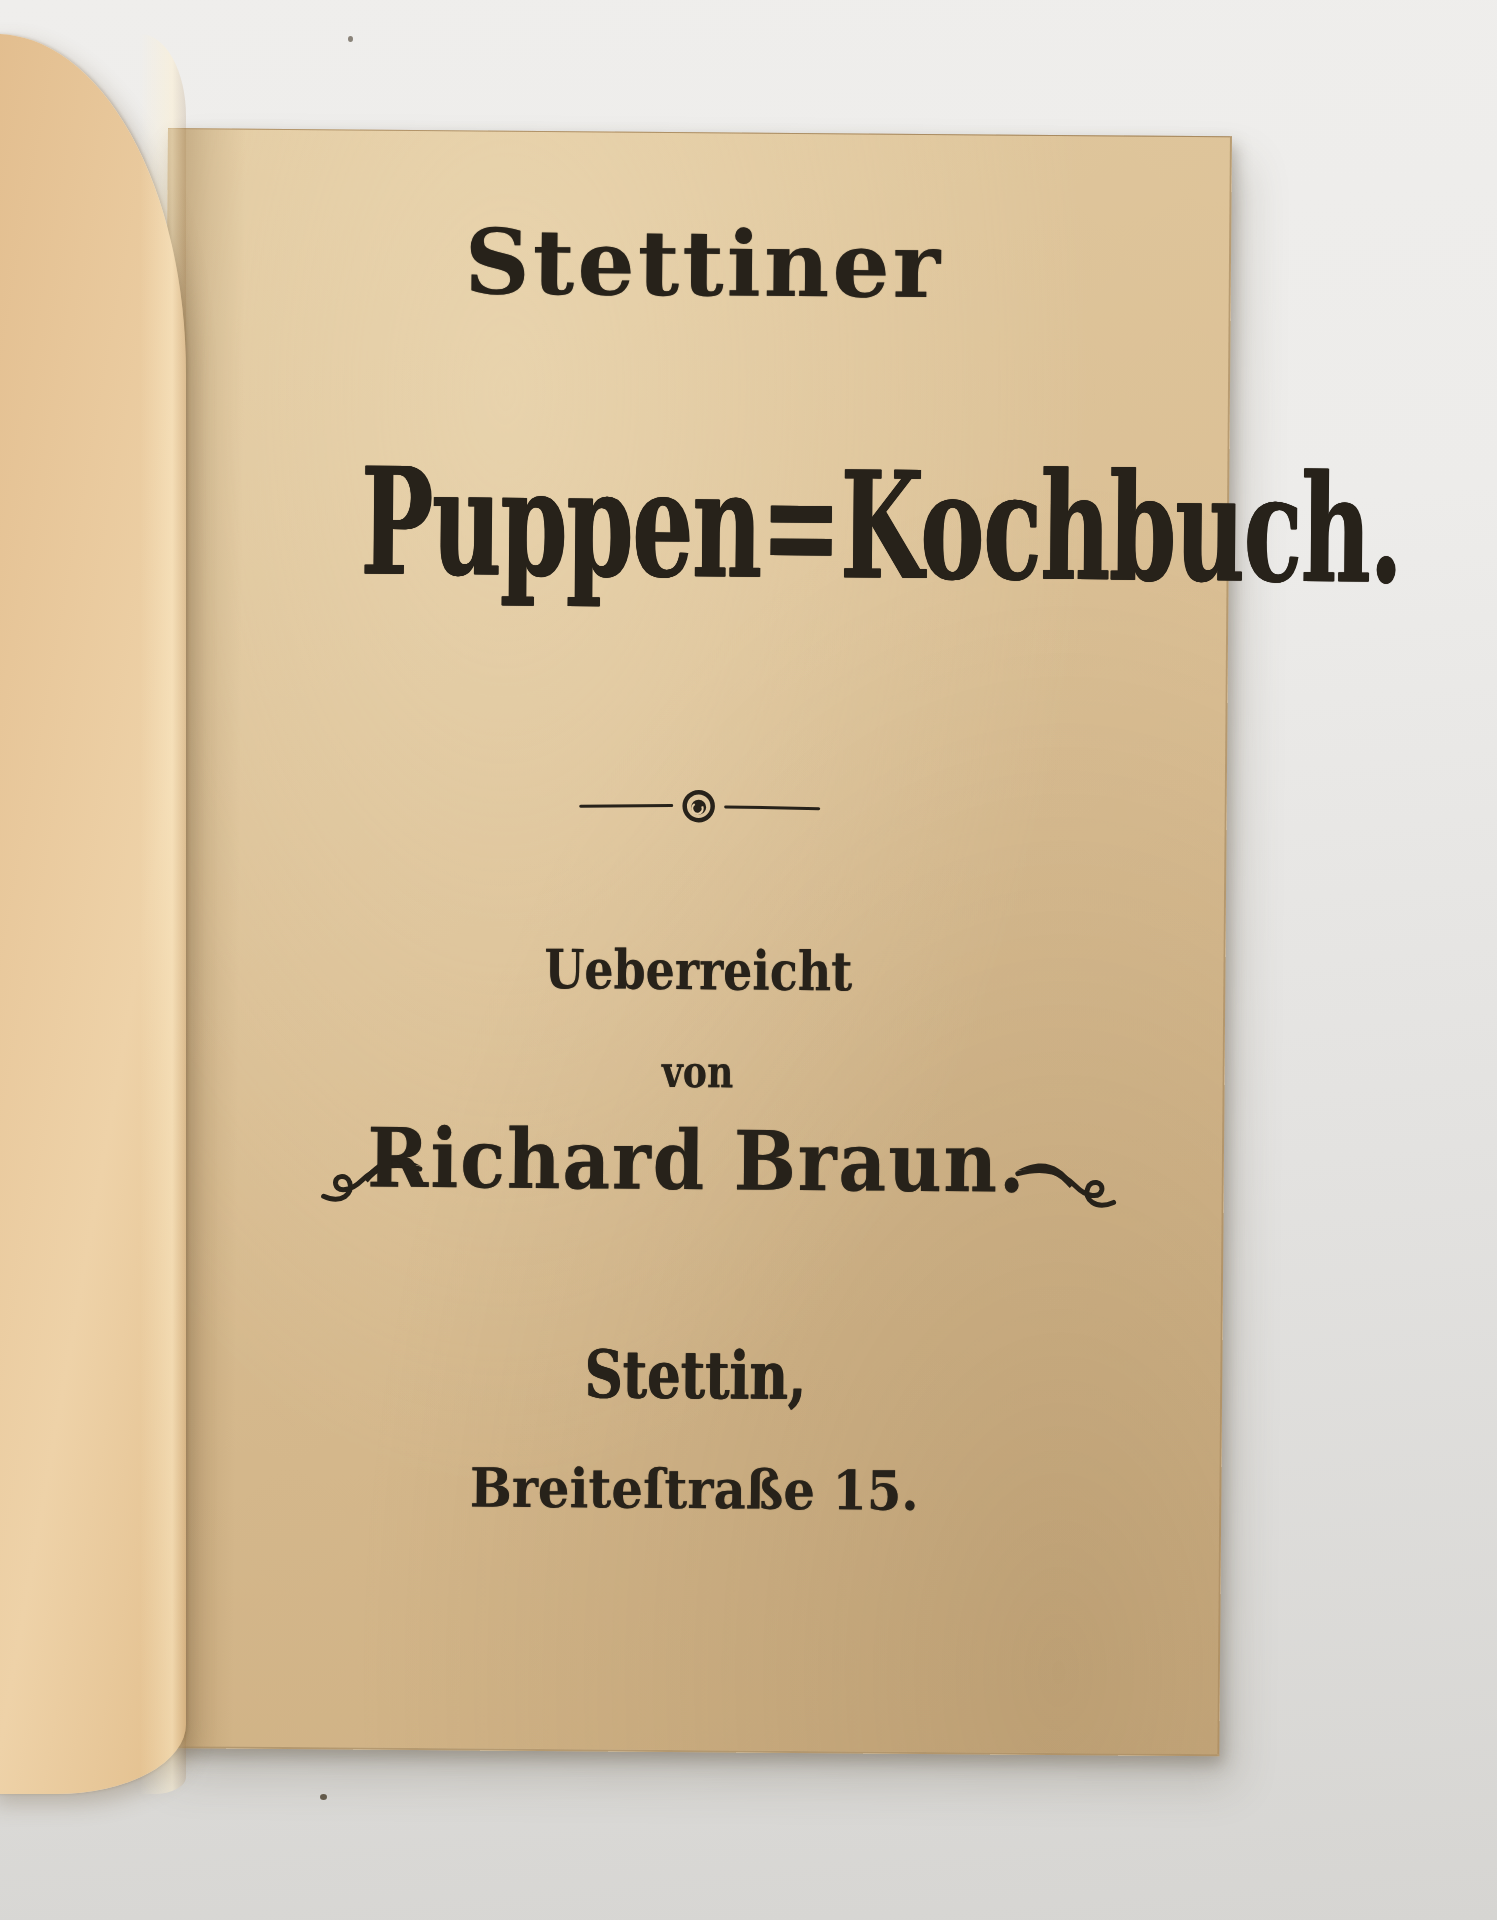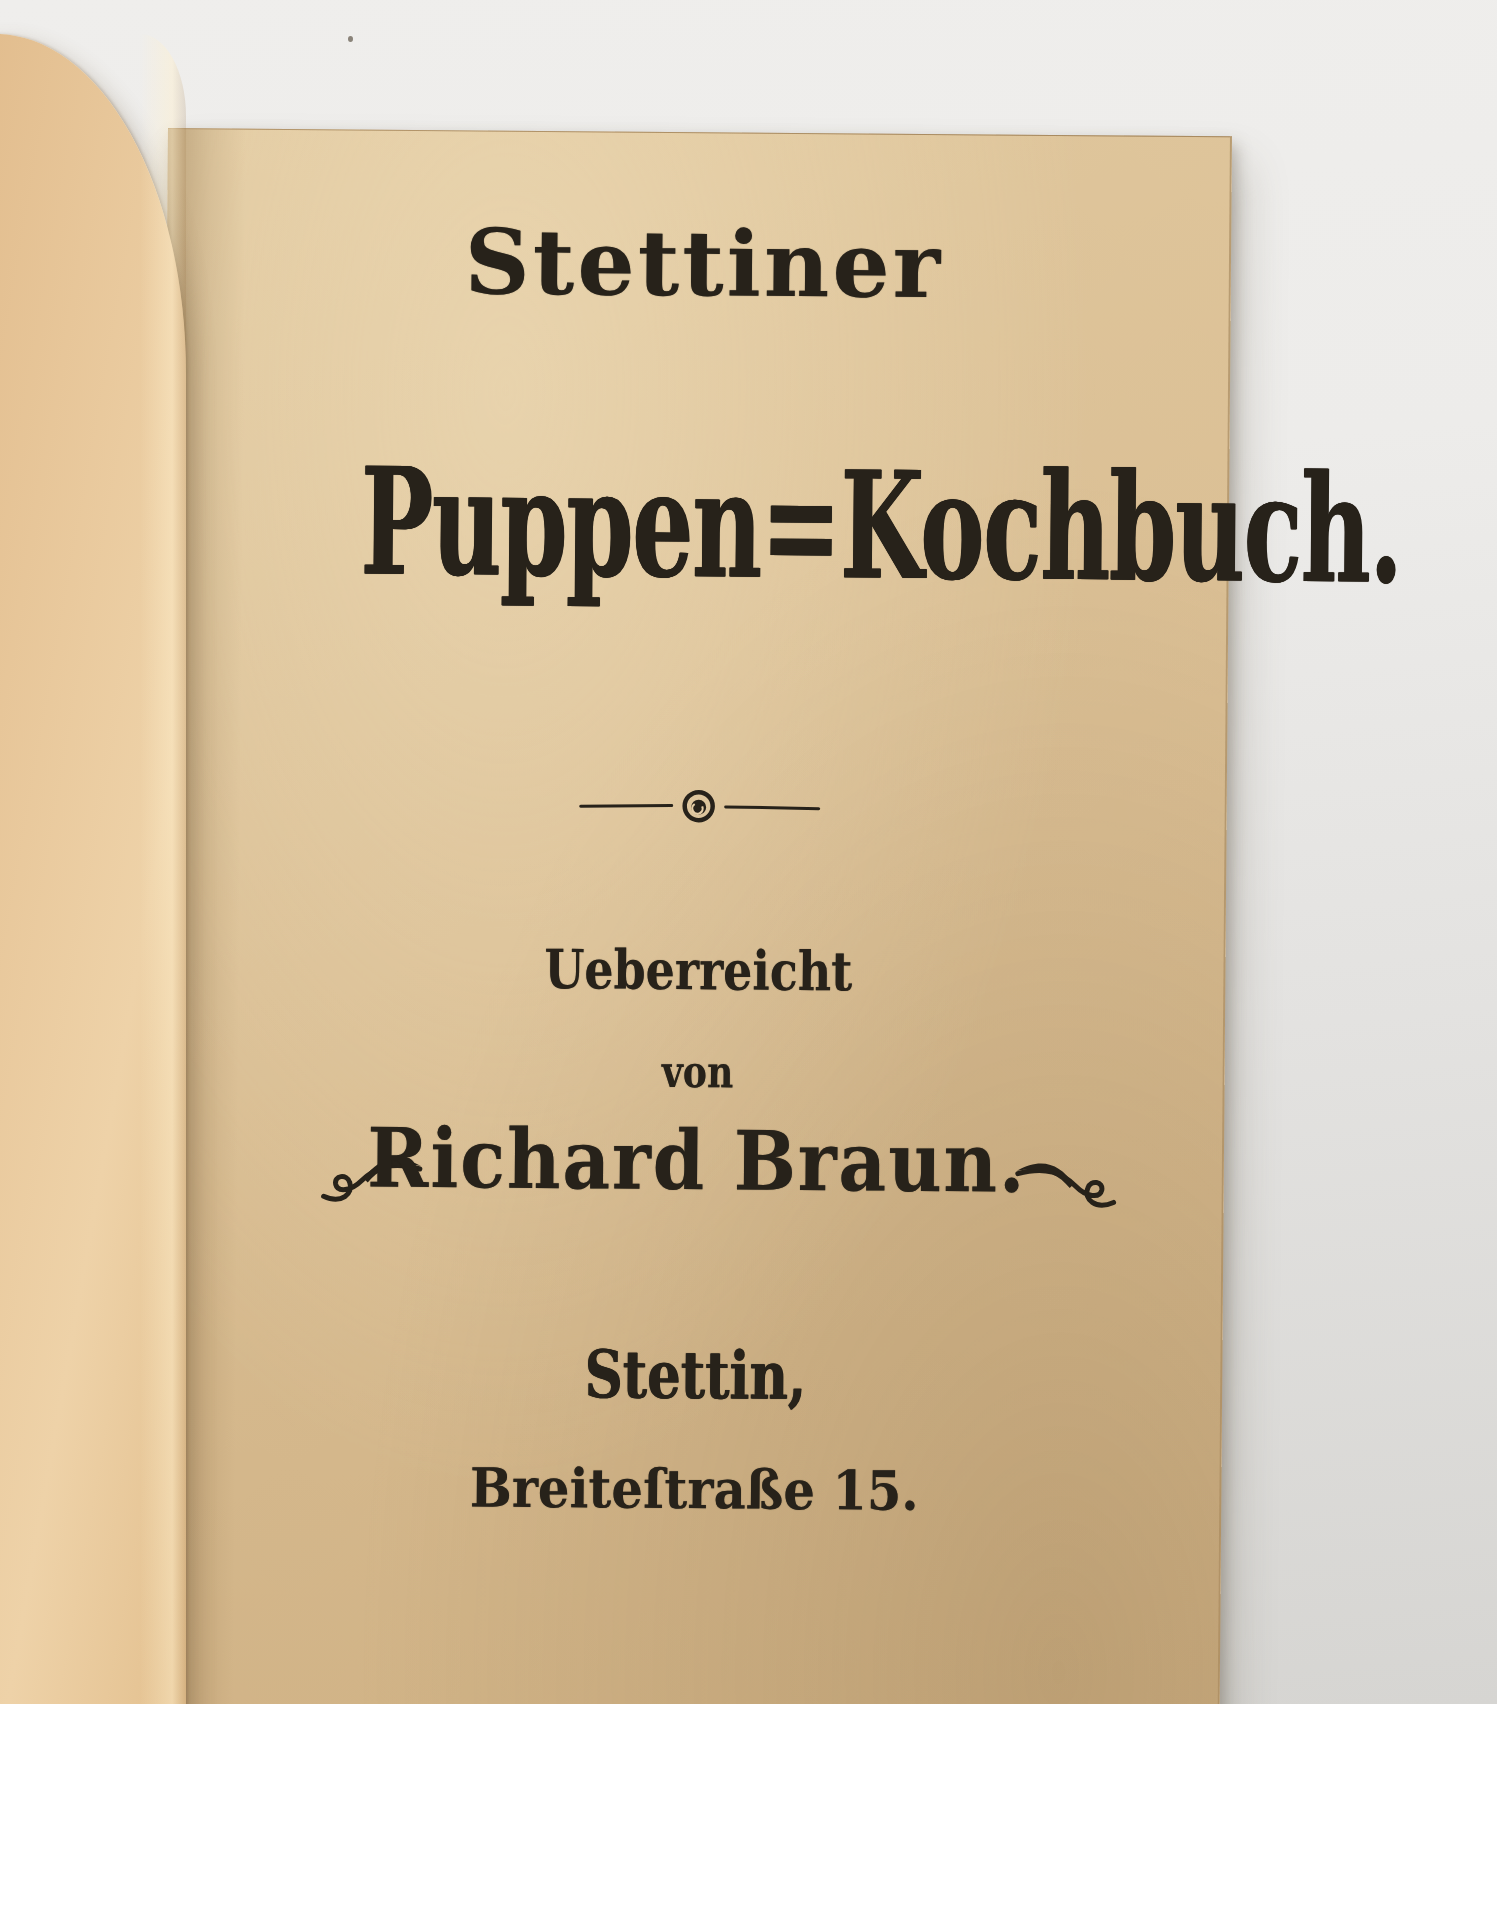--- a/index.html
+++ b/index.html
@@ -13,21 +13,21 @@
     --ink:#27221a;
   }
   *{margin:0;padding:0;box-sizing:border-box;}
   html,body{width:1497px;height:1920px;}
   body{
     font-family:"DejaVu Serif","Liberation Serif",serif;
     overflow:hidden;
   }
   .scene{
     position:relative;
-    width:1497px;height:1704px;
+    width:1497px;height:1920px;
     background:linear-gradient(175deg,#efeeec 0%,var(--backdrop) 30%,#e3e2e0 62%,var(--backdrop-dark) 100%);
     overflow:hidden;
   }
   
   .flyleaf{
     position:absolute;
     left:-14px;top:34px;
     width:200px;height:1760px;
     background:linear-gradient(100deg,var(--flyleaf) 0%,var(--flyleaf-light) 62%,#e3c08f 96%);
     border-top-right-radius:190px 340px;

